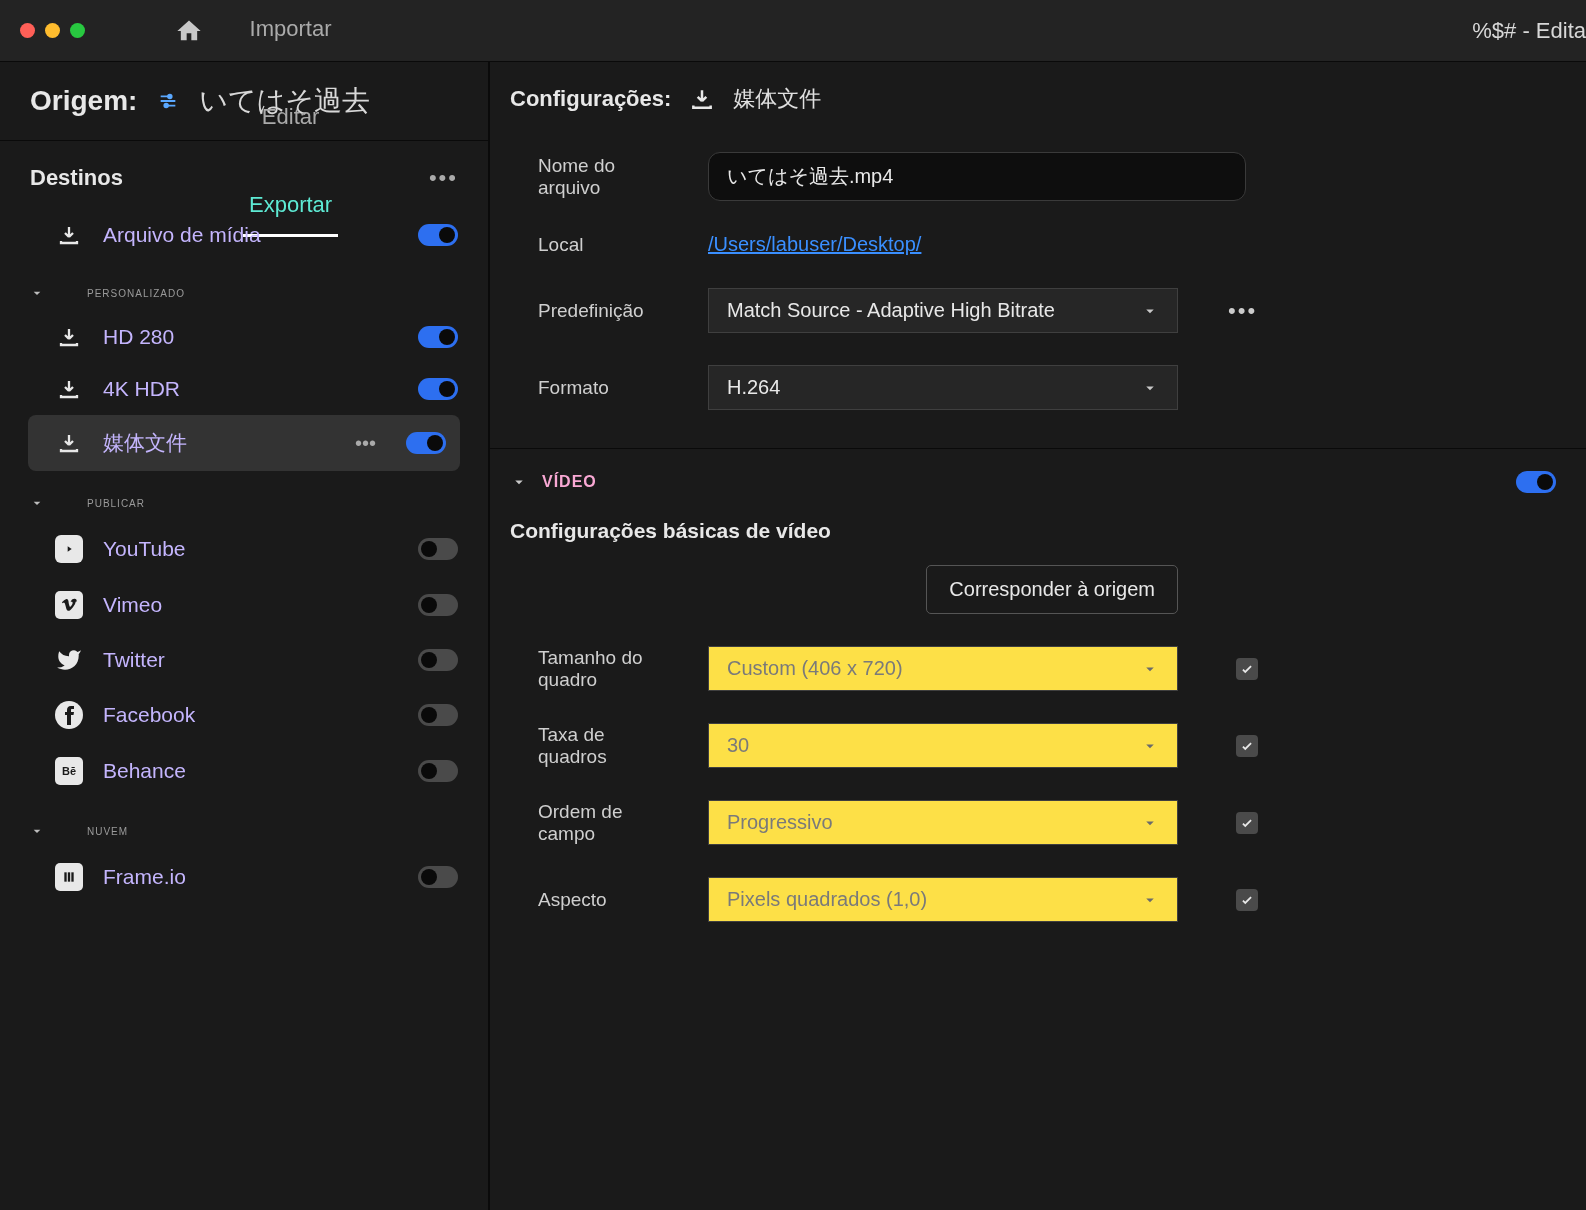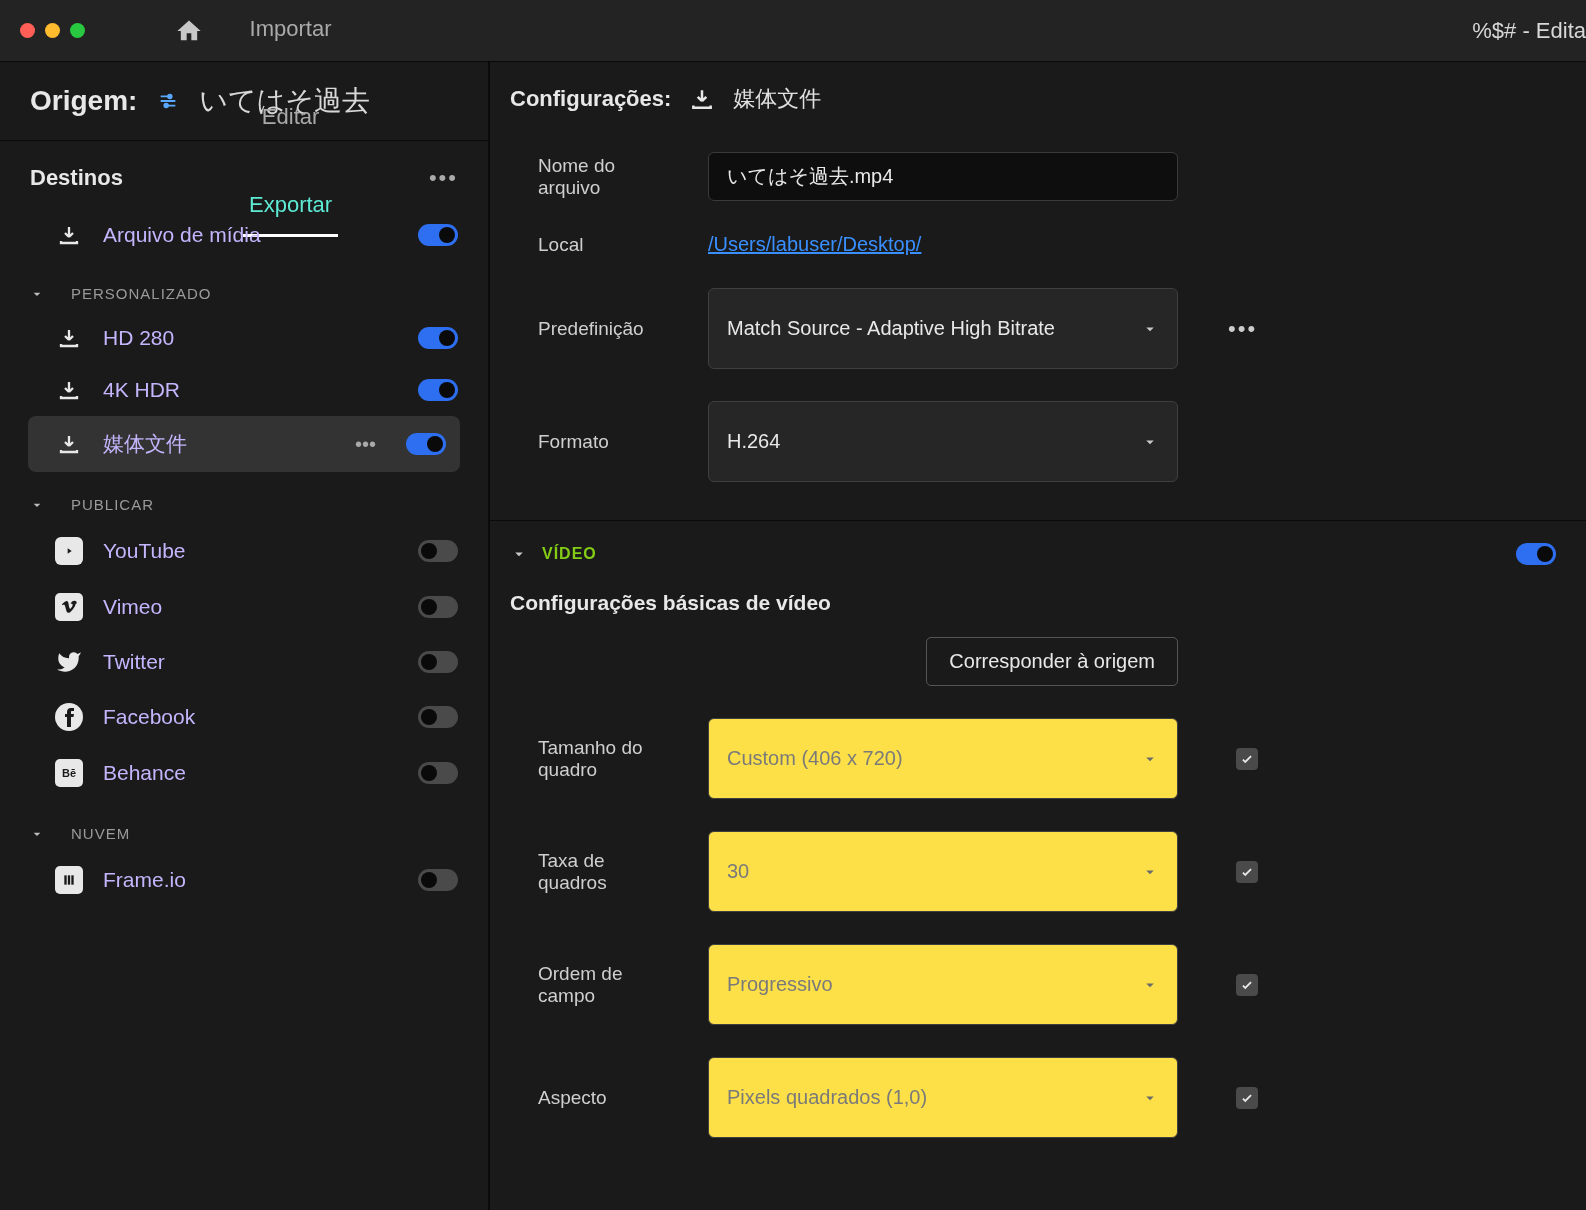--- a/index.html
+++ b/index.html
@@ -122,21 +122,22 @@
       width: 16px; height: 16px; border-radius: 50%;
       background: #0a0a0a;
       top: 3px; left: 3px;
       transition: left 0.15s;
     }
     .toggle.on::after { left: 21px; background: #0a0a0a; }
     .group-header {
       padding: 24px 12px 10px 55px;
       display: flex;
       align-items: center;
-      font-size: 15px;
+      gap: 16px;
+      font-size: 10px;
       letter-spacing: 1px;
       color: #9a9a9a;
     }
     .chev { display: inline-flex; transform: translateX(-26px); }
     .content {
       flex: 1;
       overflow: auto;
       background: #1a1a1a;
     }
     .settings-hdr {
@@ -155,57 +156,57 @@
       gap: 30px;
     }
     .form-label {
       width: 140px;
       font-size: 19px;
       color: #cfcfcf;
     }
     .text-input {
       background: #0e0e0e;
       border: 1px solid #3a3a3a;
-      border-radius: 6px;
+      border-radius: 12px;
       color: #e8e8e8;
       padding: 12px 18px;
       font-size: 20px;
-      width: 470px;
+      width: 538px;
     }
     .link {
       color: #3a8fff;
       text-decoration: underline;
       font-size: 20px;
       cursor: pointer;
     }
     .select {
       background: #262626;
       border: 1px solid #3f3f3f;
-      border-radius: 6px;
+      border-radius: 0;
       color: #e8e8e8;
-      padding: 28px 18px;
+      padding: 10px 18px;
       font-size: 20px;
       width: 470px;
       display: flex;
       align-items: center;
       justify-content: space-between;
       cursor: pointer;
     }
     .select.disabled { color: #7a7a7a; background: #fde047; }
     .section-divider { height: 1px; background: #0a0a0a; margin: 22px 0 0; }
     .section-hdr {
       display: flex;
       align-items: center;
       gap: 14px;
       padding: 22px 30px 16px 20px;
     }
     .section-hdr .sec-title {
       font-size: 16px;
       letter-spacing: 1px;
-      color: #84cc16;
+      color: #f9a8d4;
       font-weight: 600;
       flex: 1;
     }
     .section-sub {
       padding: 10px 30px 18px 20px;
       font-size: 21px;
       color: #e8e8e8;
       font-weight: 600;
     }
     .match-btn {

